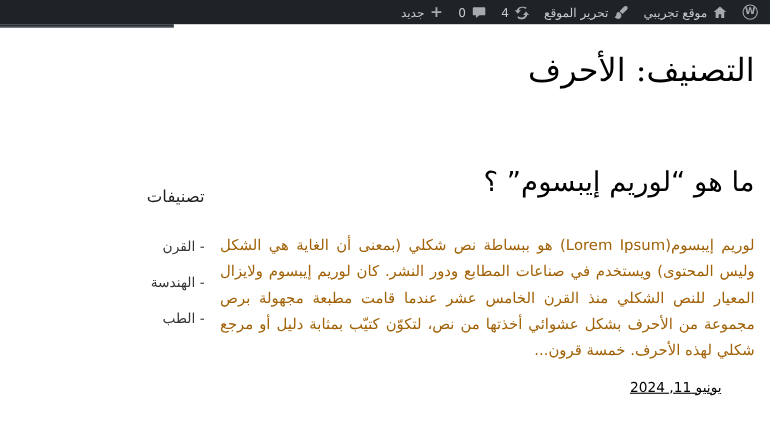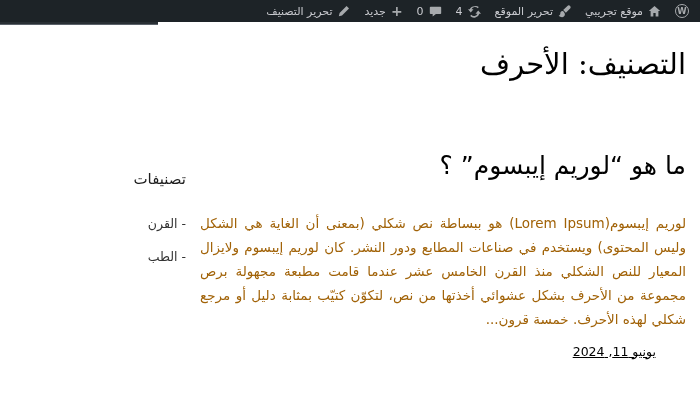--- a/index.html
+++ b/index.html
@@ -167,28 +167,20 @@
         </svg>
     </span>
     <span>0</span>
   </div>
 
   <div class="ab-item">
     <span class="ab-icon plus-glyph">+</span>
     <span>جديد</span>
   </div>
 
-  <div class="ab-item">
-    <span class="ab-icon">
-      <svg viewBox="0 0 16 16">
-          <path d="M11.8 1.2 14.8 4.2 6.2 12.8 2.2 13.8 3.2 9.8 Z"></path>
-        </svg>
-    </span>
-    <span>تحرير التصنيف</span>
-  </div>
 
   <div class="toolbar-strip"></div>
 </div>
 
 <h1 class="archive-title">التصنيف: الأحرف</h1>
 
 <div class="layout">
 
   <main class="main-col">
     <h2>
@@ -197,17 +189,18 @@
     <p class="post-excerpt">لوريم إيبسوم(Lorem Ipsum) هو ببساطة نص شكلي (بمعنى أن الغاية هي الشكل وليس المحتوى) ويستخدم في صناعات المطابع ودور النشر. كان لوريم إيبسوم ولايزال المعيار للنص الشكلي منذ القرن الخامس عشر عندما قامت مطبعة مجهولة برص مجموعة من الأحرف بشكل عشوائي أخذتها من نص، لتكوّن كتيّب بمثابة دليل أو مرجع شكلي لهذه الأحرف. خمسة قرون...</p>
     <div class="post-date">
       <a class="post-date-link">يونيو 11, 2024</a>
     </div>
   </main>
 
   <aside class="side-col">
     <div class="widget-title">تصنيفات</div>
     <ul class="cat-list">
       <li class="cat-item">- القرن</li>
+      <li class="cat-item">- الهندسة</li>
       <li class="cat-item">- الطب</li>
     </ul>
   </aside>
 
 </div>
 
 </body></html>

